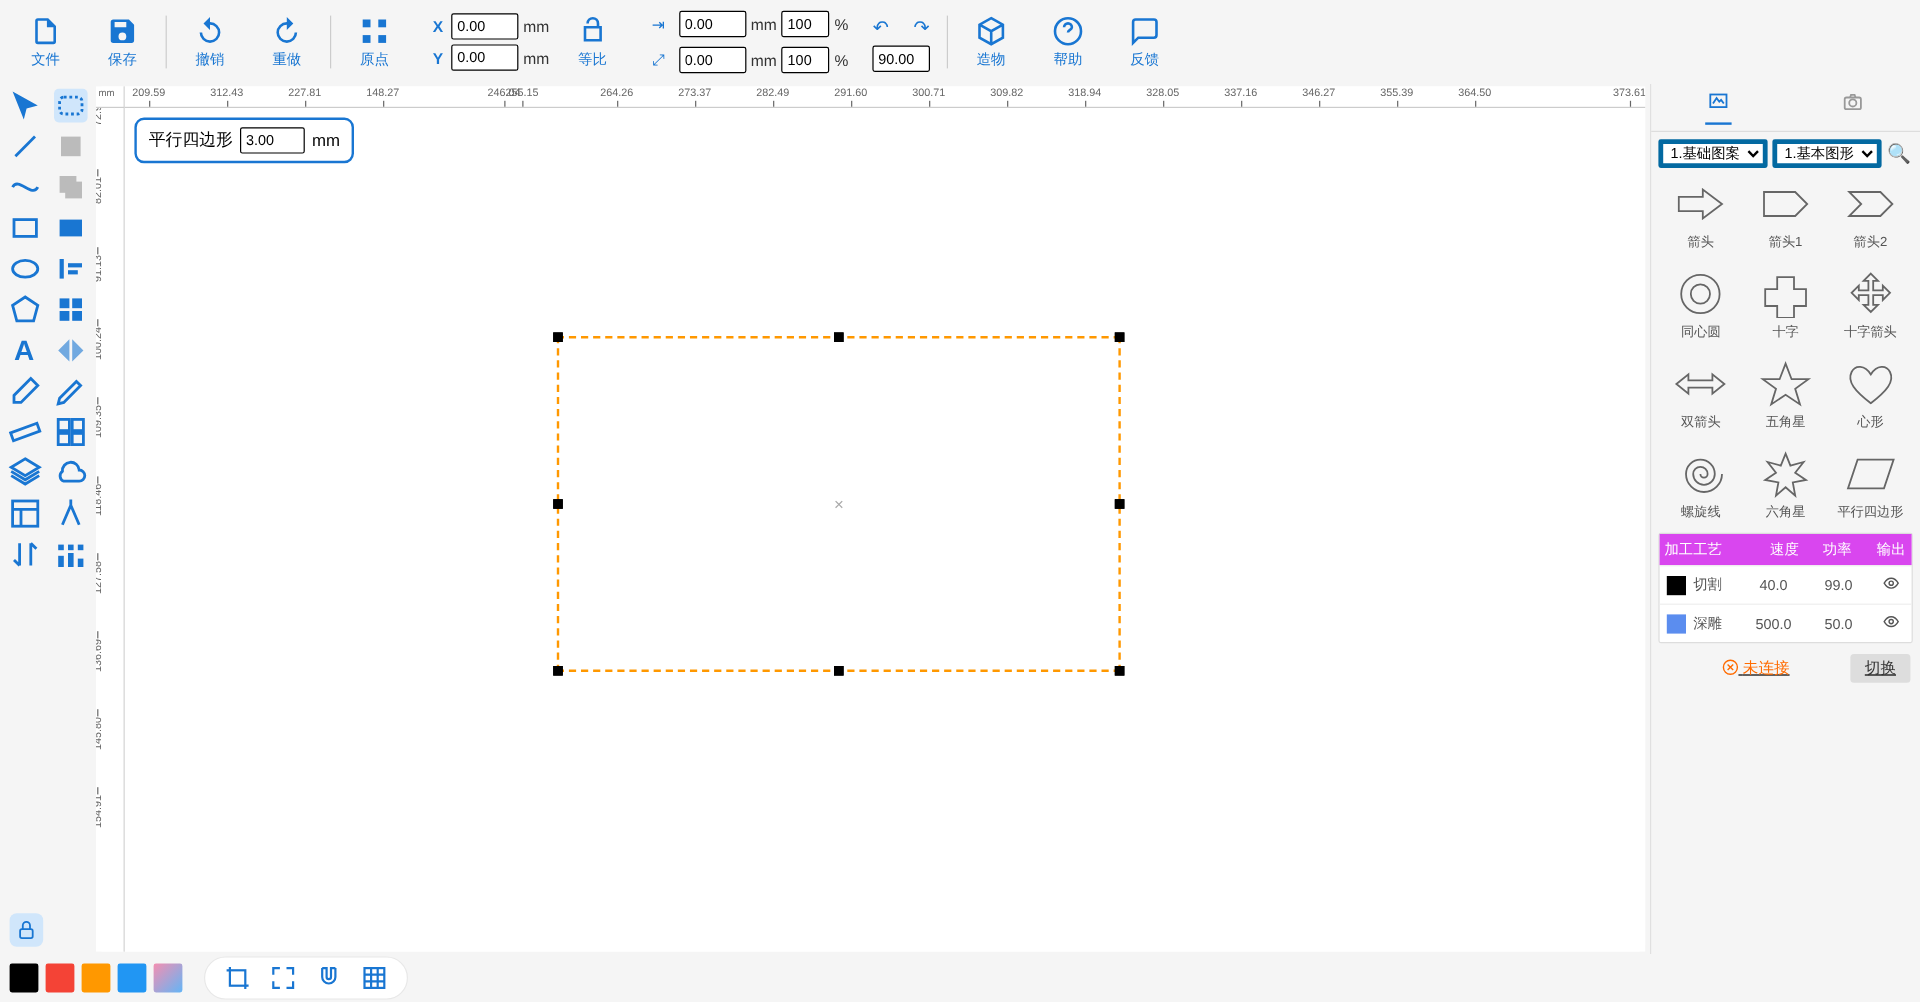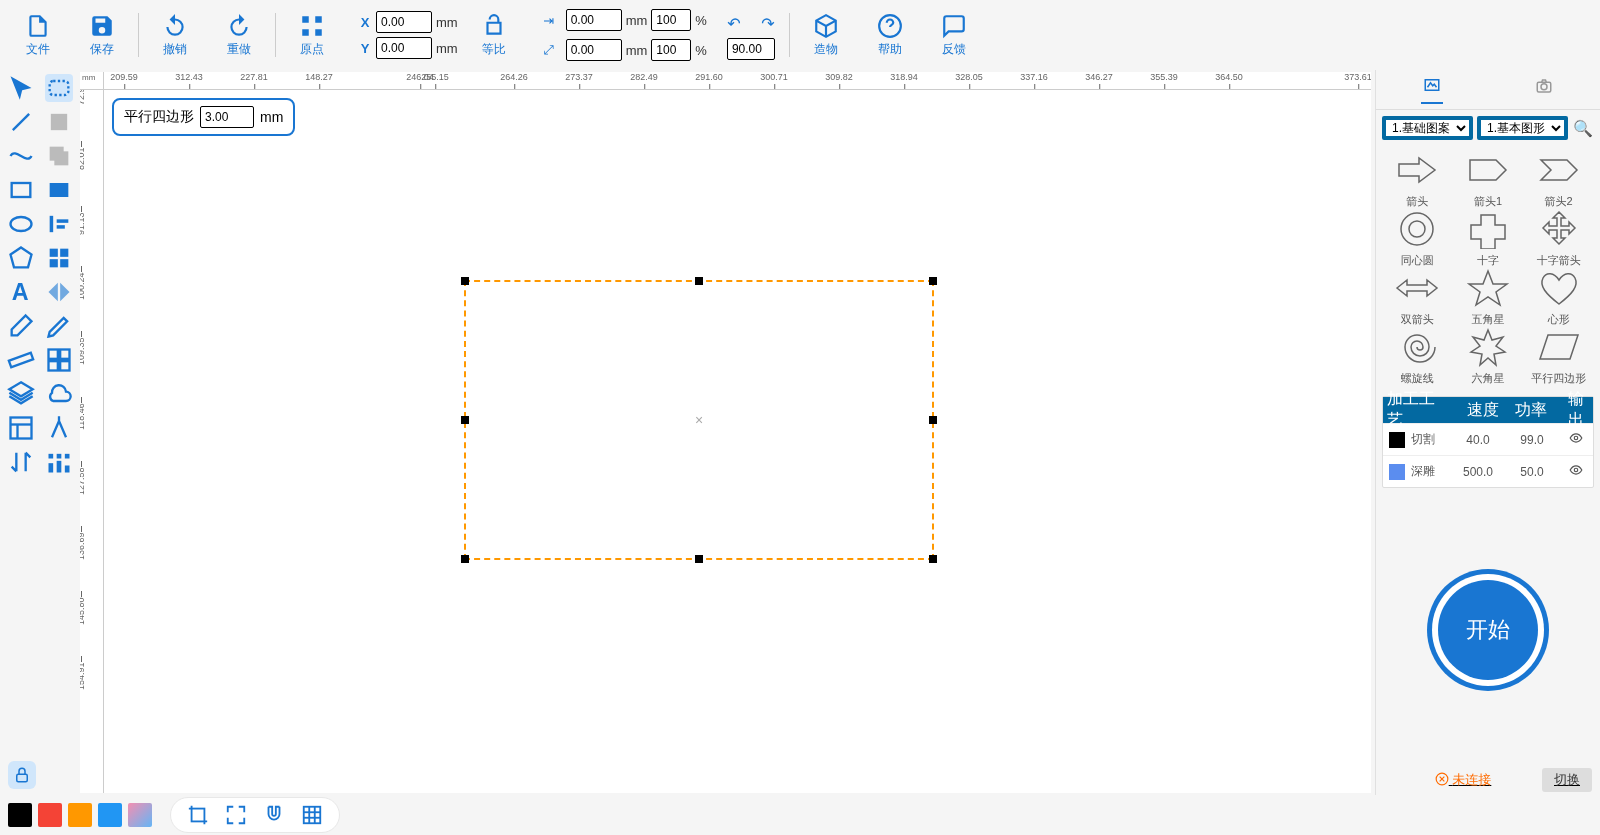--- a/index.html
+++ b/index.html
@@ -57,26 +57,26 @@
 .round-radius b{font-weight:500;}
 
 .right-panel { width: 225px; background: #f5f5f5; display:flex; flex-direction:column; border-left:1px solid #e0e0e0; }
 .rp-tabs { height: 40px; display:flex; align-items:center; justify-content:space-around; border-bottom:1px solid #ddd;}
 .rp-tab { color:#999; padding-bottom:4px; }
 .rp-tab.act { color:#1976d2; border-bottom:2px solid #1976d2;}
 .rp-selects { display:flex; gap:4px; padding:6px; align-items:center;}
 .rp-sel{ flex:1; height:24px; border:4px solid #0369a1; border-radius:2px; font-size:12px; background:#fff; padding:0 2px;}
 .search-ic{ color:#888; width:22px; text-align:center;}
 
-.shape-grid { padding: 4px 8px; display:grid; grid-template-columns: repeat(3,1fr); gap: 0 4px; overflow-y:auto; max-height:310px;}
+.shape-grid { padding: 4px 8px; display:grid; grid-template-columns: repeat(3,1fr); gap: 16px 4px; overflow-y:auto; max-height:310px;}
 .shape-item { display:flex; flex-direction:column; align-items:center; font-size:11px; color:#555; gap:4px; }
 .shape-item svg{ width:46px; height:40px; stroke:#666; stroke-width:1.5; fill:none;}
 
 .proc-panel { background:#fff; border:1px solid #ddd; margin:6px; border-radius:2px; }
-.proc-head { display:flex; background:#0369a1; color:#fff; font-size:16px; height:26px; align-items:center;}
+.proc-head { display:flex; background:#d946ef; color:#fff; font-size:12px; height:26px; align-items:center;}
 .proc-head span{ padding:0 4px;}
 .proc-head .c1{width:64px;} .proc-head .c2{flex:1; text-align:right;} .proc-head .c3{flex:1;text-align:center;} .proc-head .c4{width:34px;text-align:center;}
 .proc-row{ display:flex; align-items:center; height:32px; font-size:12px; color:#555; border-top:1px solid #eee;}
 .proc-row .swatch{width:16px;height:16px;margin:0 6px;}
 .proc-row .lbl{width:40px;}
 .proc-row .vs{flex:1;text-align:center;}
 .proc-row .eye{width:34px;text-align:center;color:#555;}
 
 .start-wrap{ flex:1; display:flex; align-items:center; justify-content:center; }
 .start-btn{ width:100px;height:100px;border-radius:50%; background:#1976d2; color:#fff; font-size:22px; font-weight:500; display:flex;align-items:center;justify-content:center; box-shadow:0 0 0 6px #fff, 0 0 0 11px #1976d2;}
@@ -537,23 +537,20 @@
             <div class="vs">500.0</div>
             <div class="vs">50.0</div>
             <div class="eye"><svg width="18" height="14" viewBox="0 0 24 24" fill="none" stroke="currentColor" stroke-width="2">
                 <path d="M2 12s4-7 10-7 10 7 10 7-4 7-10 7S2 12 2 12z"></path>
                 <circle cx="12" cy="12" r="3"></circle>
               </svg></div>
           </div>
         </div>
     </div>
 
-    <div class="start-wrap">
-      <div class="start-btn">开始</div>
-    </div>
 
     <div class="status-bar">
       <div class="nc"><svg width="14" height="14" viewBox="0 0 24 24" fill="none" stroke="#ff6b00" stroke-width="2">
             <circle cx="12" cy="12" r="10"></circle>
             <path d="M8 8l8 8M16 8l-8 8"></path>
           </svg> <span>未连接</span></div>
       <div class="sw">切换</div>
     </div>
   </div>
 </div>

